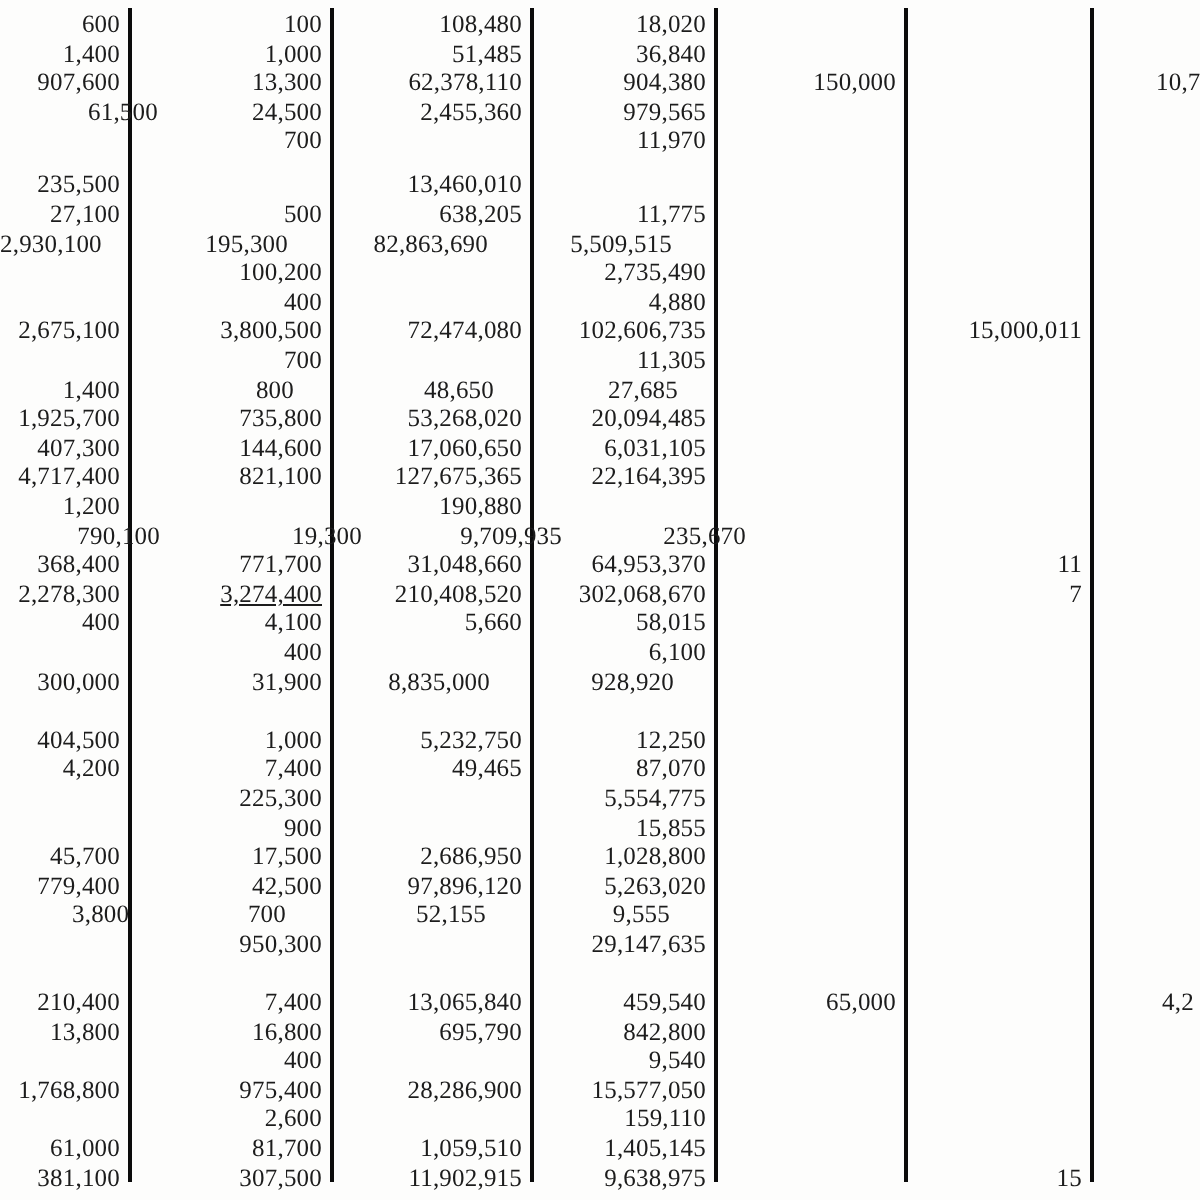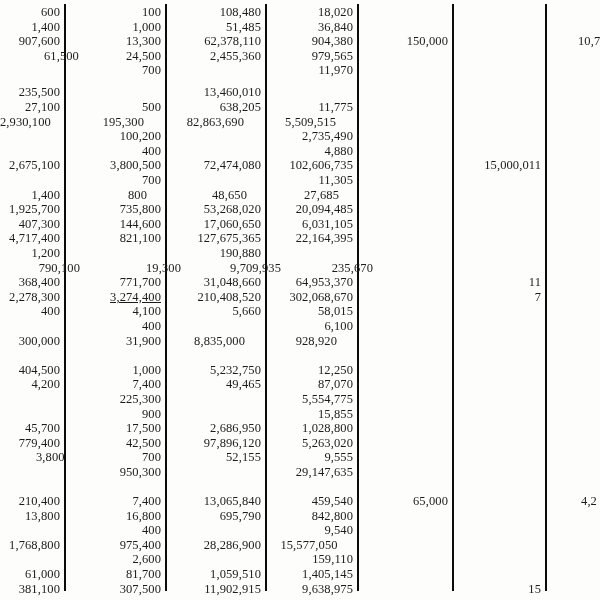--- a/index.html
+++ b/index.html
@@ -321,21 +321,21 @@
       <div class="trow">
         <div class="tcell" style="width: 64px;">779,400</div>
         <div class="tcell" style="width: 101px;">42,500</div>
         <div class="tcell" style="width: 100px;">97,896,120</div>
         <div class="tcell" style="width: 92px;">5,263,020</div>
         <div class="tcell" style="width: 95px;"></div>
         <div class="tcell" style="width: 93px;"></div>
         <div class="tcell last" style="width: 55px;"></div>
       </div>
       <div class="trow">
-        <div class="tcell" style="width: 64px; padding-left: 36px;">3,800</div>
+        <div class="tcell" style="width: 46px; padding-left: 36px;">3,800</div>
         <div class="tcell" style="width: 101px;">700</div>
         <div class="tcell" style="width: 100px;">52,155</div>
         <div class="tcell" style="width: 92px;">9,555</div>
         <div class="tcell" style="width: 95px;"></div>
         <div class="tcell" style="width: 93px;"></div>
         <div class="tcell last" style="width: 55px;"></div>
       </div>
       <div class="trow">
         <div class="tcell" style="width: 64px;"></div>
         <div class="tcell" style="width: 101px;">950,300</div>
@@ -370,21 +370,21 @@
         <div class="tcell" style="width: 100px;"></div>
         <div class="tcell" style="width: 92px;">9,540</div>
         <div class="tcell" style="width: 95px;"></div>
         <div class="tcell" style="width: 93px;"></div>
         <div class="tcell last" style="width: 55px;"></div>
       </div>
       <div class="trow">
         <div class="tcell" style="width: 64px;">1,768,800</div>
         <div class="tcell" style="width: 101px;">975,400</div>
         <div class="tcell" style="width: 100px;">28,286,900</div>
-        <div class="tcell" style="width: 92px; text-align: center;">15,577,050</div>
+        <div class="tcell" style="width: 92px;">15,577,050</div>
         <div class="tcell" style="width: 95px;"></div>
         <div class="tcell" style="width: 93px;"></div>
         <div class="tcell last" style="width: 55px;"></div>
       </div>
       <div class="trow">
         <div class="tcell" style="width: 64px;"></div>
         <div class="tcell" style="width: 101px;">2,600</div>
         <div class="tcell" style="width: 100px;"></div>
         <div class="tcell" style="width: 92px;">159,110</div>
         <div class="tcell" style="width: 95px;"></div>

